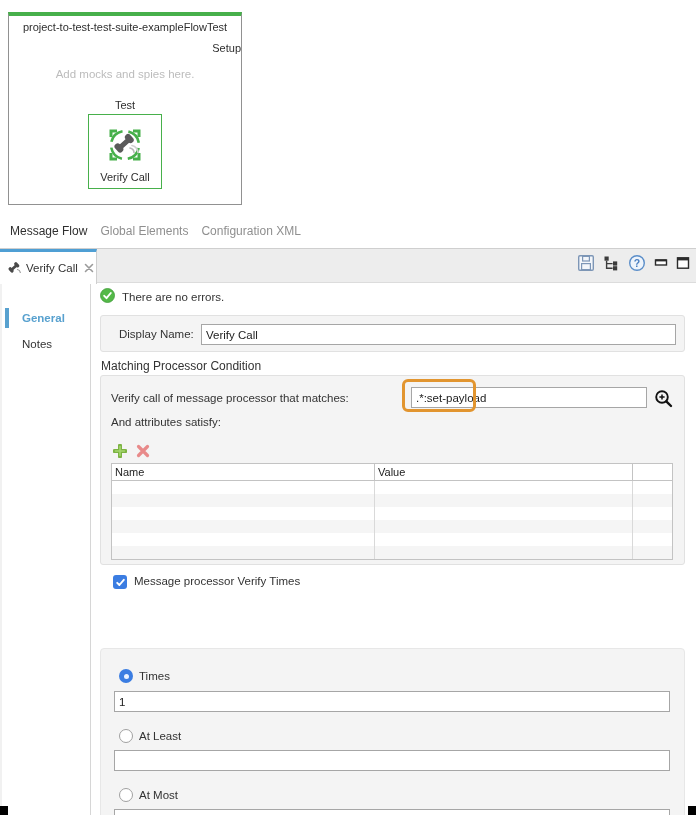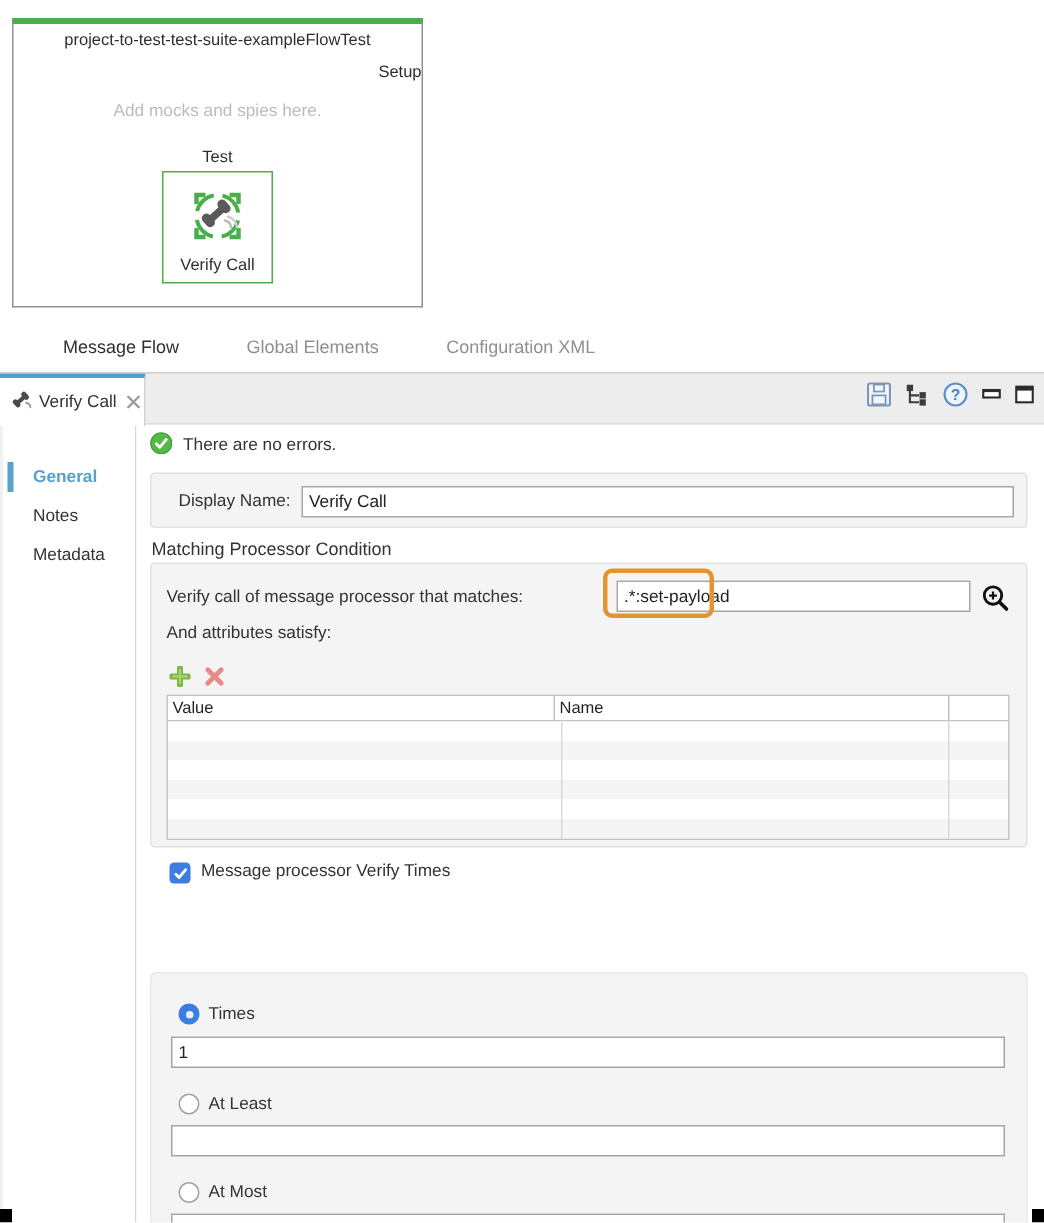--- a/index.html
+++ b/index.html
@@ -3,34 +3,34 @@
 <meta charset="utf-8">
 <style>
   * { margin:0; padding:0; box-sizing:border-box; }
   html,body { width:696px; height:815px; }
   body {
     position:relative; overflow:hidden; background:#fff;
     font-family:"Liberation Sans", sans-serif; color:#333; font-size:11px;
   }
 
   
-  .flow-box { position:absolute; left:8px; top:12px; width:274px; height:193px;
+  .flow-box { position:absolute; left:8px; top:12px; width:234px; height:193px;
     background:#fff; border:1px solid #919191; border-top:4px solid #47b04b; }
   .flow-title { margin-top:5px; text-align:center; font-size:11px; color:#2e2e2e; white-space:nowrap; }
   .flow-setup { margin-top:9px; text-align:right; font-size:11px; color:#2e2e2e; }
   .flow-placeholder { margin-top:14px; text-align:center; font-size:11.5px; color:#bcbcbc; }
   .flow-test { margin-top:19px; text-align:center; font-size:11px; color:#2e2e2e; }
   .component { margin:3px auto 0; width:74px; height:75px; border:1px solid #47b04b;
     display:flex; flex-direction:column; align-items:center; justify-content:center;
     background:#fff; cursor:pointer; }
   .comp-label { font-size:11px; color:#2e2e2e; margin-top:0; }
 
   
   .tabbar { position:absolute; left:10px; top:224px; display:flex; gap:13px; font-size:12px; }
-  .vtab { color:#8f8f8f; cursor:pointer; white-space:nowrap;margin-left:32px; }
+  .vtab { color:#8f8f8f; cursor:pointer; white-space:nowrap; }
   .vtab.active { color:#2f2f2f; }
 
   
   .editor { position:absolute; left:0; top:248px; width:696px; height:567px; background:#fff; }
   .editor-header { position:relative; height:35px; background:#ededed;
     border-top:1px solid #cfcfcf; border-bottom:1px solid #dcdcdc; }
   .etab { position:absolute; left:0; top:0; width:97px; height:35px; background:#fff;
     border-right:1px solid #cfcfcf; border-top:3px solid #4f9fd4;
     display:flex; align-items:center; padding-left:7px; gap:4px; cursor:pointer; }
   .etab-label { font-size:11.5px; color:#333; white-space:nowrap; }
@@ -194,21 +194,20 @@
           <rect x="1.5" y="1.8" width="11" height="2.6" fill="#2b2b2b"></rect>
         </svg>
       </span>
     </div>
   </div>
 
   <div class="editor-body">
     <div class="sidebar">
       <div class="side-item active">General</div>
       <div class="side-item">Notes</div>
-      <div class="side-item">Metadata</div>
     </div>
 
     <div class="content">
       <div class="status-row">
         <span>
           <svg width="15" height="15" viewBox="0 0 15 15">
             <circle cx="7.5" cy="7.5" r="7" fill="#54b948" stroke="#3f9c39" stroke-width="0.8"></circle>
             <path d="M4.2 7.8 L6.5 10.2 L10.8 5" fill="none" stroke="#fff" stroke-width="1.9" stroke-linecap="round" stroke-linejoin="round"></path>
           </svg>
         </span>
@@ -244,22 +243,22 @@
           </span>
           <span class="tbtn">
             <svg width="14" height="14" viewBox="0 0 14 14">
               <path d="M2.5 2.5 L11.5 11.5 M11.5 2.5 L2.5 11.5" stroke="#e88a8a" stroke-width="3.2" stroke-linecap="round"></path>
             </svg>
           </span>
         </div>
 
         <div class="attr-table">
           <div class="tr thead">
+            <div class="td c-name">Name</div>
             <div class="td c-value">Value</div>
-            <div class="td c-name">Name</div>
             <div class="td c-extra"></div>
           </div>
           <div class="tr rowline">
               <div class="td c-name"></div>
               <div class="td c-value"></div>
               <div class="td c-extra"></div>
             </div>
           <div class="tr rowline">
               <div class="td c-name"></div>
               <div class="td c-value"></div>

